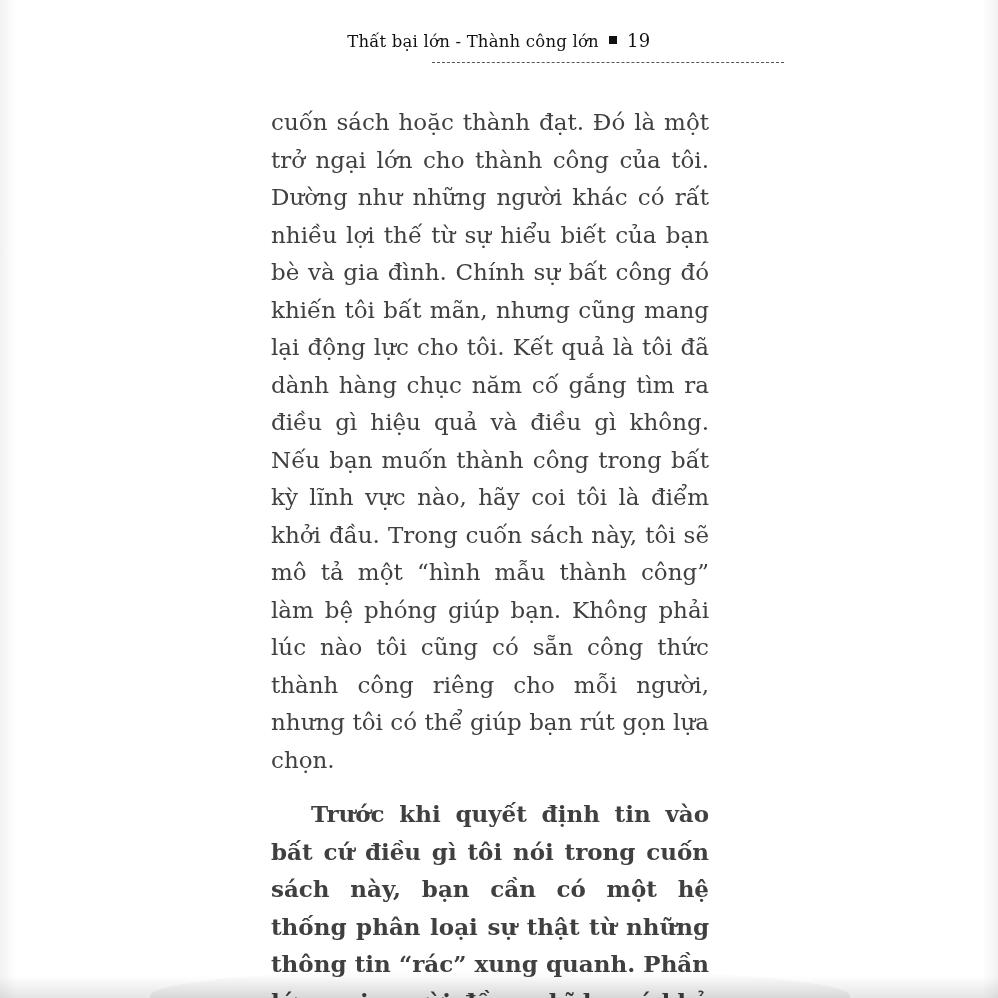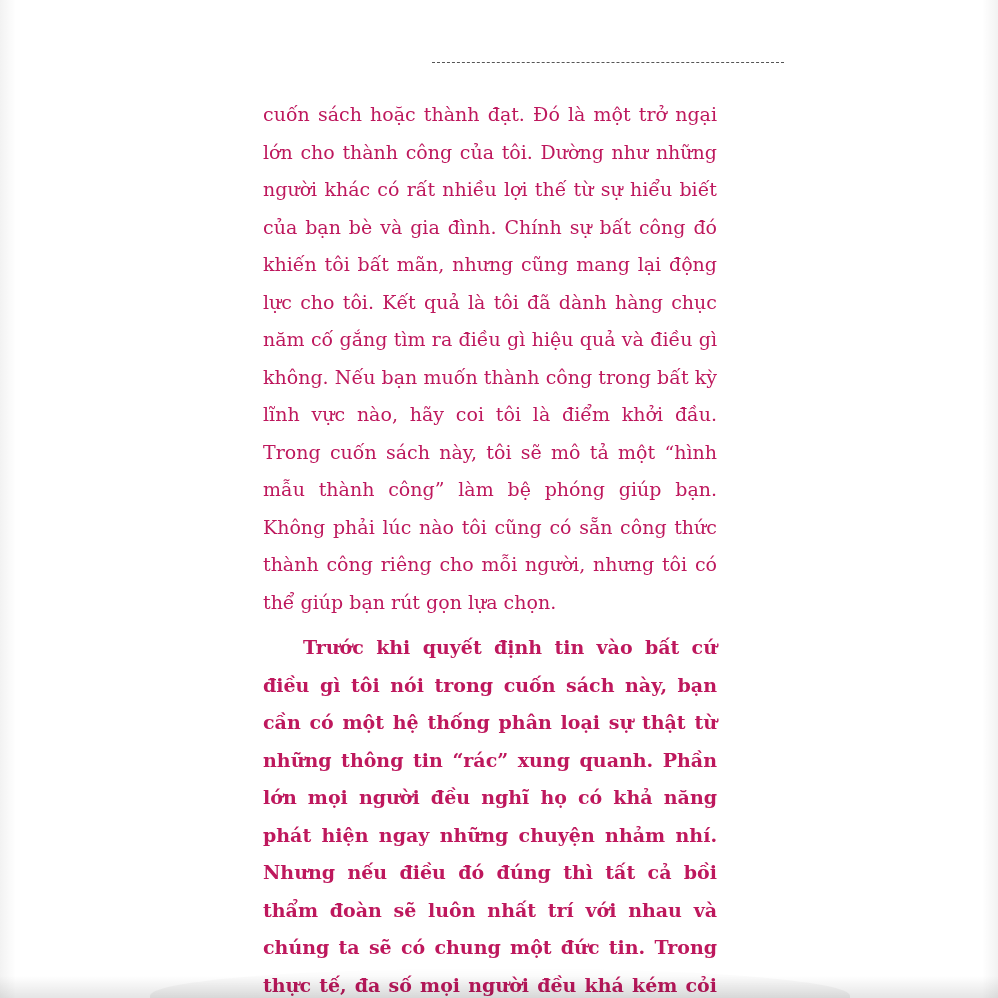--- a/index.html
+++ b/index.html
@@ -70,27 +70,27 @@
   }
 
   
   .body-col {
     position: absolute;
     top: 88px;
     left: 255px;
     width: 470px;
   }
   .para {
-    margin: 8px;
+    margin: 16px;
     font-family: "DejaVu Serif", serif;
-    font-size: 19px;
+    font-size: 23px;
     line-height: 37.5px;
     text-align: justify;
     text-justify: inter-word;
-    color: #be185d;
+    color: #404040;
     hyphens: none;
   }
   .para + .para {
     text-indent: 40px;
   }
   
   .tail-bold {
     font-weight: bold;
   }
 
@@ -132,20 +132,27 @@
     height: 998px;
     background: linear-gradient(to left, rgba(0,0,0,0.05), rgba(255,255,255,0));
     pointer-events: none;
   }
 </style>
 </head>
 <body>
 
 <div class="page">
 
+  <div class="header">
+    <div class="header-line">
+      <span class="header-title">Thất bại lớn - Thành công lớn</span>
+      <span class="header-sq"></span>
+      <span class="header-page">19</span>
+    </div>
+  </div>
 
   <div class="header-rule"></div>
 
   <div class="body-col">
     <p class="para">cuốn sách hoặc thành đạt. Đó là một trở ngại lớn cho thành công của tôi. Dường như những người khác có rất nhiều lợi thế từ sự hiểu biết của bạn bè và gia đình. Chính sự bất công đó khiến tôi bất mãn, nhưng cũng mang lại động lực cho tôi. Kết quả là tôi đã dành hàng chục năm cố gắng tìm ra điều gì hiệu quả và điều gì không. Nếu bạn muốn thành công trong bất kỳ lĩnh vực nào, hãy coi tôi là điểm khởi đầu. Trong cuốn sách này, tôi sẽ mô tả một “hình mẫu thành công” làm bệ phóng giúp bạn. Không phải lúc nào tôi cũng có sẵn công thức thành công riêng cho mỗi người, nhưng tôi có thể giúp bạn rút gọn lựa chọn.</p>
     <p class="para tail-bold">Trước khi quyết định tin vào bất cứ điều gì tôi nói trong cuốn sách này, bạn cần có một hệ thống phân loại sự thật từ những thông tin “rác” xung quanh. Phần lớn mọi người đều nghĩ họ có khả năng phát hiện ngay những chuyện nhảm nhí. Nhưng nếu điều đó đúng thì tất cả bồi thẩm đoàn sẽ luôn nhất trí với nhau và chúng ta sẽ có chung một đức tin. Trong thực tế, đa số mọi người đều khá kém cỏi trong việc phân biệt giữa sự thật và hư cấu, cũng như không có phương pháp nào hiệu quả để biết bạn có như vậy không. Hãy để ý những người thường xuyên bất đồng ý kiến với bạn. Bạn có thấy rằng họ luôn rất tự tin dù hoàn toàn nhầm lẫn? Đó cũng chính là cách mà họ nghĩ về bạn.</p>
   </div>
 
   <div class="scan-shadow-left"></div>
   <div class="scan-shadow-right"></div>

